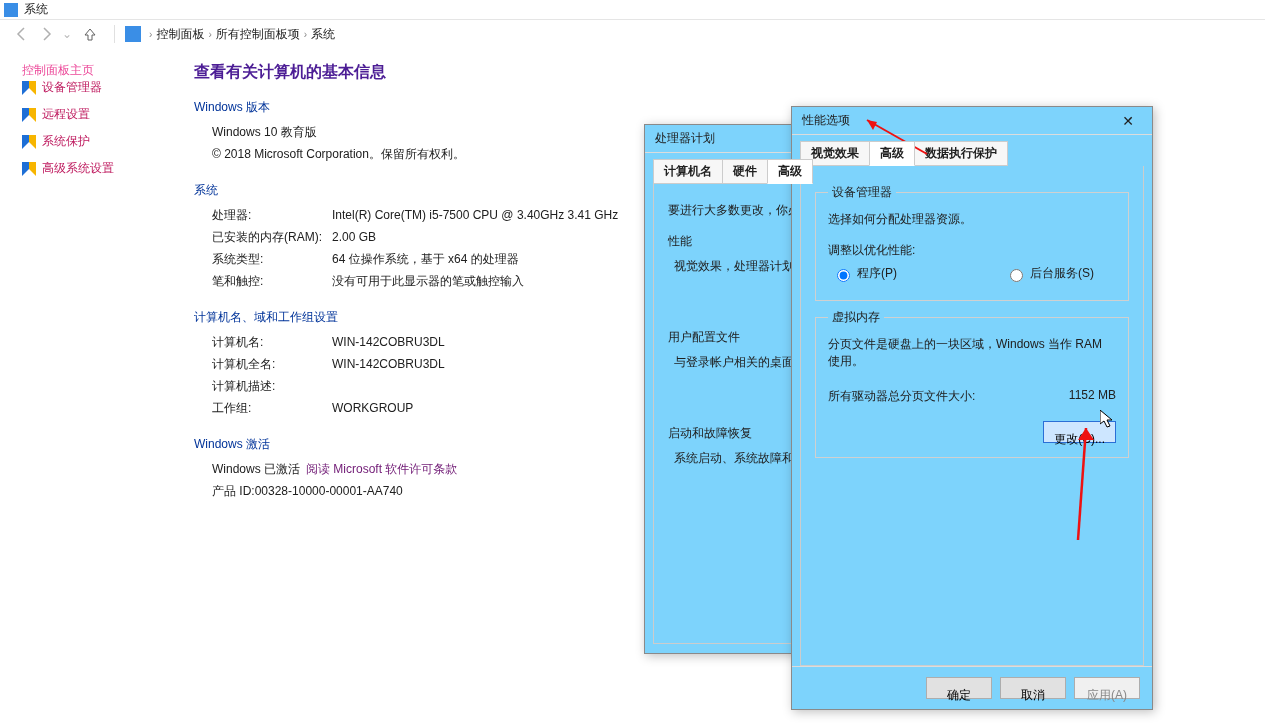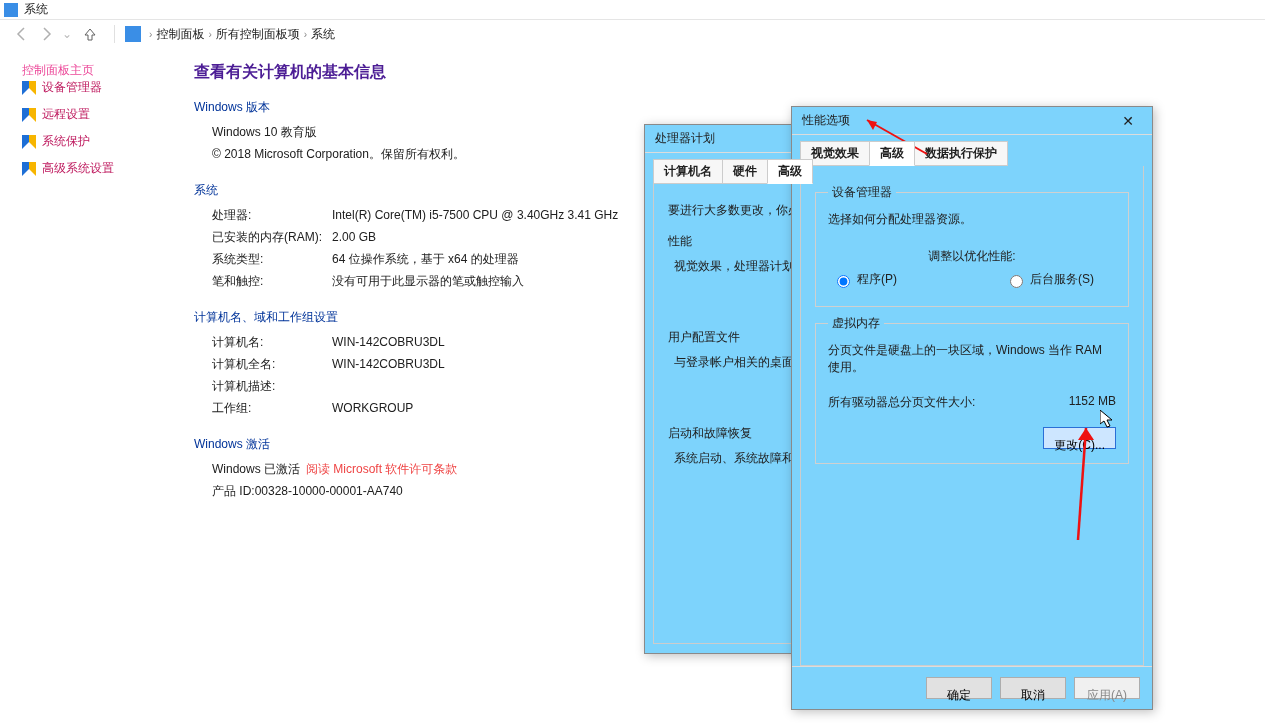--- a/index.html
+++ b/index.html
@@ -28,21 +28,21 @@
   .sidebar .shield::before { content:""; position:absolute; left:0; top:0; border-left:7px solid #1e6fd6; border-right:7px solid #f7b500; border-bottom:7px solid transparent; width:0; height:7px; border-top:0; }
   .sidebar a { color:#be185d; text-decoration:none; }
 
   .main { flex:1; padding:14px 30px 0 14px; }
   .main h2 { font-size:16px; font-weight:700; color:#4c1d95; margin:0 0 16px 0; }
   .sec-title { color:#003399; font-size:12px; margin-bottom:6px; }
   .sec { margin-bottom:18px; }
   .row { display:flex; margin:2px 0 2px 18px; line-height:20px; }
   .row .label { width:120px; }
   .row .value { }
-  .link { color:#ef4444; }
+  .link { color:#701a75; }
 
   
   .dialog { position:absolute; background:#7dd3fc; border:1px solid #8a8a8a; box-shadow:2px 2px 10px rgba(0,0,0,0.25); }
   .dlg-title { height:28px; display:flex; align-items:center; padding:0 10px; border-bottom:1px solid #dcdcdc; justify-content:space-between; }
   .dlg-close { width:28px; text-align:center; font-size:14px; cursor:pointer; }
   .tabbar { display:flex; padding:6px 8px 0 8px;}
   .tab { border:1px solid #ccc; padding:3px 10px; margin-right:-1px; background:#fff; position:relative; font-size:12px;font-weight:bold;}
   .tab.active { border-bottom:1px solid #fff; z-index:2; }
   .tab:not(.active) { background:#f7f7f7; }
   .dialog .content { padding:10px 14px; }
@@ -215,21 +215,21 @@
     <div class="tabbar">
       <div class="tab">视觉效果</div>
       <div class="tab active">高级</div>
       <div class="tab">数据执行保护</div>
     </div>
 
     <div class="content" style="border:1px solid #ccc; border-top:0; margin:0 8px 0 8px; height:500px;">
       <fieldset class="group">
         <legend>设备管理器</legend>
         <div>选择如何分配处理器资源。</div>
-        <div style="margin-top:20px;text-align:center;">调整以优化性能:</div>
+        <div style="margin-top:14px;">调整以优化性能:</div>
         <div class="radio-line">
           <label>
               <input type="radio" name="sched" checked="" style="">
               <span>程序(P)</span>
             </label>
           <label>
               <input type="radio" name="sched" style="">
               <span>后台服务(S)</span>
             </label>
         </div>

